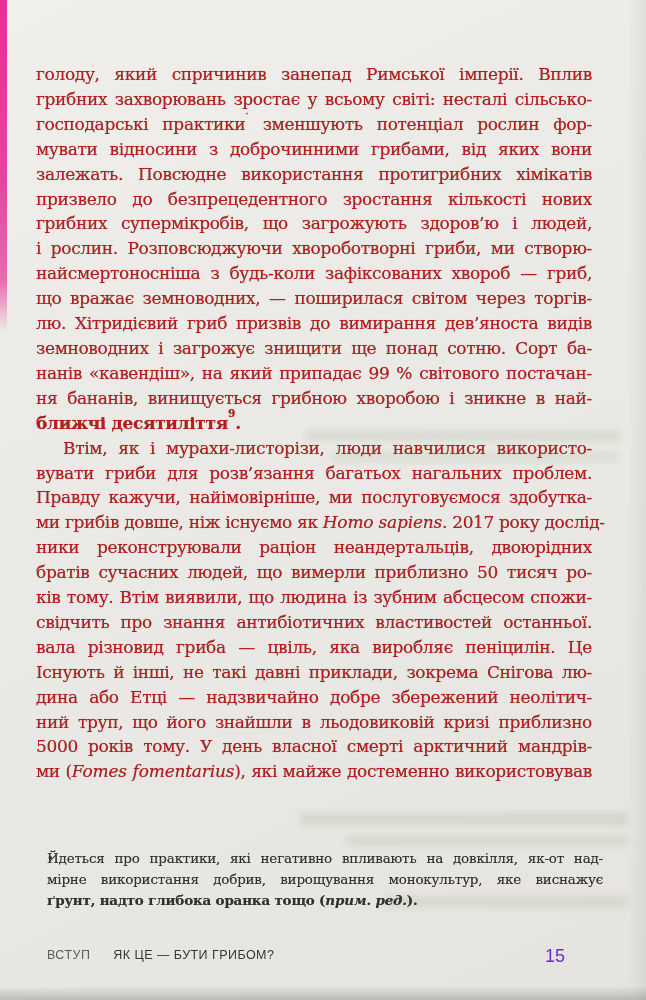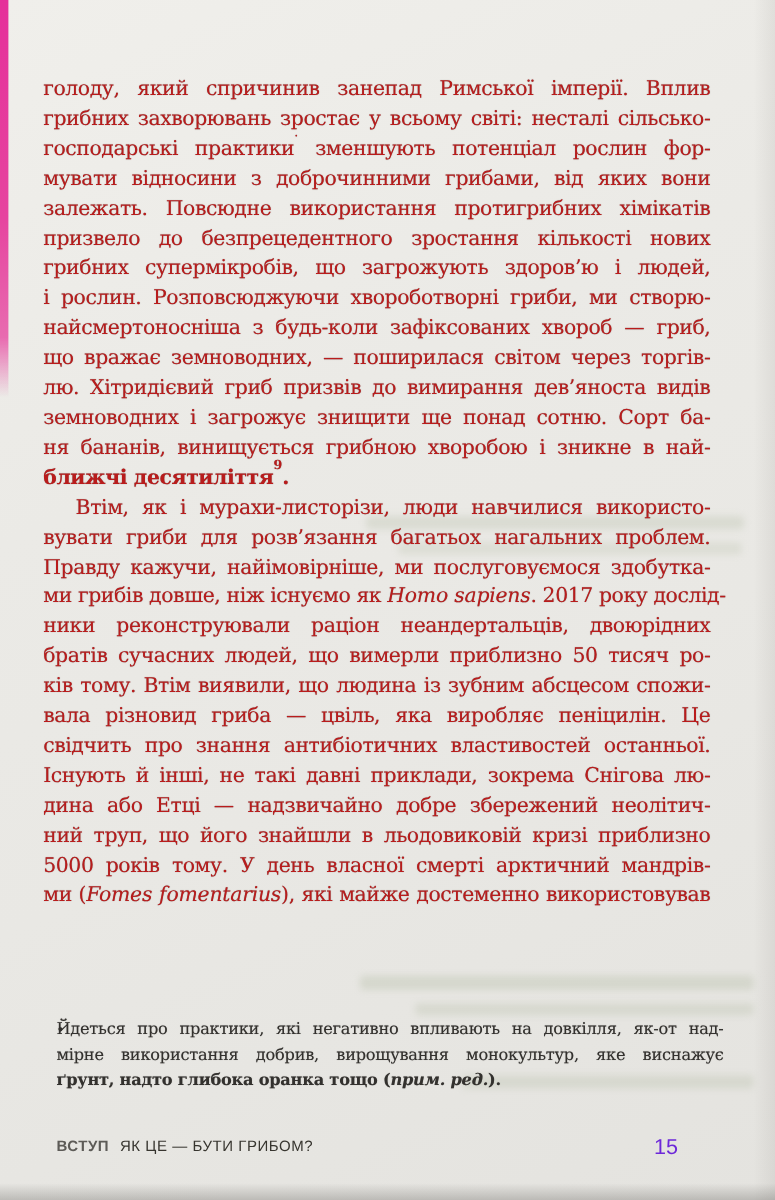--- a/index.html
+++ b/index.html
@@ -39,21 +39,21 @@
     letter-spacing:-0.2px;text-shadow:0 0 .6px rgba(46,44,41,.5);
   }
   .footnote .fn-marker{position:absolute;left:0;top:1px;font-size:11px;}
   .footnote .fn-lines{}
   
   .footer{
     position:absolute;left:47px;top:948px;width:556px;
     font-family:"Liberation Sans", sans-serif;font-size:12.5px;
     letter-spacing:.45px;color:#3c3a37;
   }
-  .footer .section{color:#5d5b57;margin-right:9px;font-weight:bold;}
+  .footer .section{color:#5d5b57;margin-right:23px;}
   .footer .chapter{color:#37352f;}
   .footer .pagenum{
     position:absolute;right:38px;top:-2px;font-size:18px;letter-spacing:0;color:#6d28d9;
     font-family:Liberation Sans, sans-serif;
   }
   
   .bleed{position:absolute;background:#b9c0ab;border-radius:3px;filter:blur(3px);}
 </style>
 </head>
 <body>
@@ -75,33 +75,34 @@
         <div class="tline">господарські практики<sup>·</sup> зменшують потенціал рослин фор-</div>
         <div class="tline">мувати відносини з доброчинними грибами, від яких вони</div>
         <div class="tline">залежать. Повсюдне використання протигрибних хімікатів</div>
         <div class="tline">призвело до безпрецедентного зростання кількості нових</div>
         <div class="tline">грибних супермікробів, що загрожують здоров’ю і людей,</div>
         <div class="tline">і рослин. Розповсюджуючи хвороботворні гриби, ми створю-</div>
         <div class="tline">найсмертоносніша з будь-коли зафіксованих хвороб — гриб,</div>
         <div class="tline">що вражає земноводних, — поширилася світом через торгів-</div>
         <div class="tline">лю. Хітридієвий гриб призвів до вимирання дев’яноста видів</div>
         <div class="tline">земноводних і загрожує знищити ще понад сотню. Сорт ба-</div>
+        <div class="tline">нанів «кавендіш», на який припадає 99 % світового постачан-</div>
         <div class="tline">ня бананів, винищується грибною хворобою і зникне в най-</div>
         <div class="tline pend">ближчі десятиліття<sup>9</sup>.</div>
       </div>
     <div>
         <div class="tline indent">Втім, як і мурахи-листорізи, люди навчилися використо-</div>
         <div class="tline">вувати гриби для розв’язання багатьох нагальних проблем.</div>
         <div class="tline">Правду кажучи, найімовірніше, ми послуговуємося здобутка-</div>
         <div class="tline">ми грибів довше, ніж існуємо як <i>Homo sapiens</i>. 2017 року дослід-</div>
         <div class="tline">ники реконструювали раціон неандертальців, двоюрідних</div>
         <div class="tline">братів сучасних людей, що вимерли приблизно 50 тисяч ро-</div>
         <div class="tline">ків тому. Втім виявили, що людина із зубним абсцесом спожи-</div>
+        <div class="tline">свідчить про знання антибіотичних властивостей останньої.</div>
         <div class="tline">вала різновид гриба — цвіль, яка виробляє пеніцилін. Це</div>
-        <div class="tline">свідчить про знання антибіотичних властивостей останньої.</div>
         <div class="tline">Існують й інші, не такі давні приклади, зокрема Снігова лю-</div>
         <div class="tline">дина або Етці — надзвичайно добре збережений неолітич-</div>
         <div class="tline">ний труп, що його знайшли в льодовиковій кризі приблизно</div>
         <div class="tline">5000 років тому. У день власної смерті арктичний мандрів-</div>
         <div class="tline">ми (<i>Fomes fomentarius</i>), які майже достеменно використовував</div>
       </div>
   </div>
 
   <div class="footnote">
     <span class="fn-marker">•</span>

